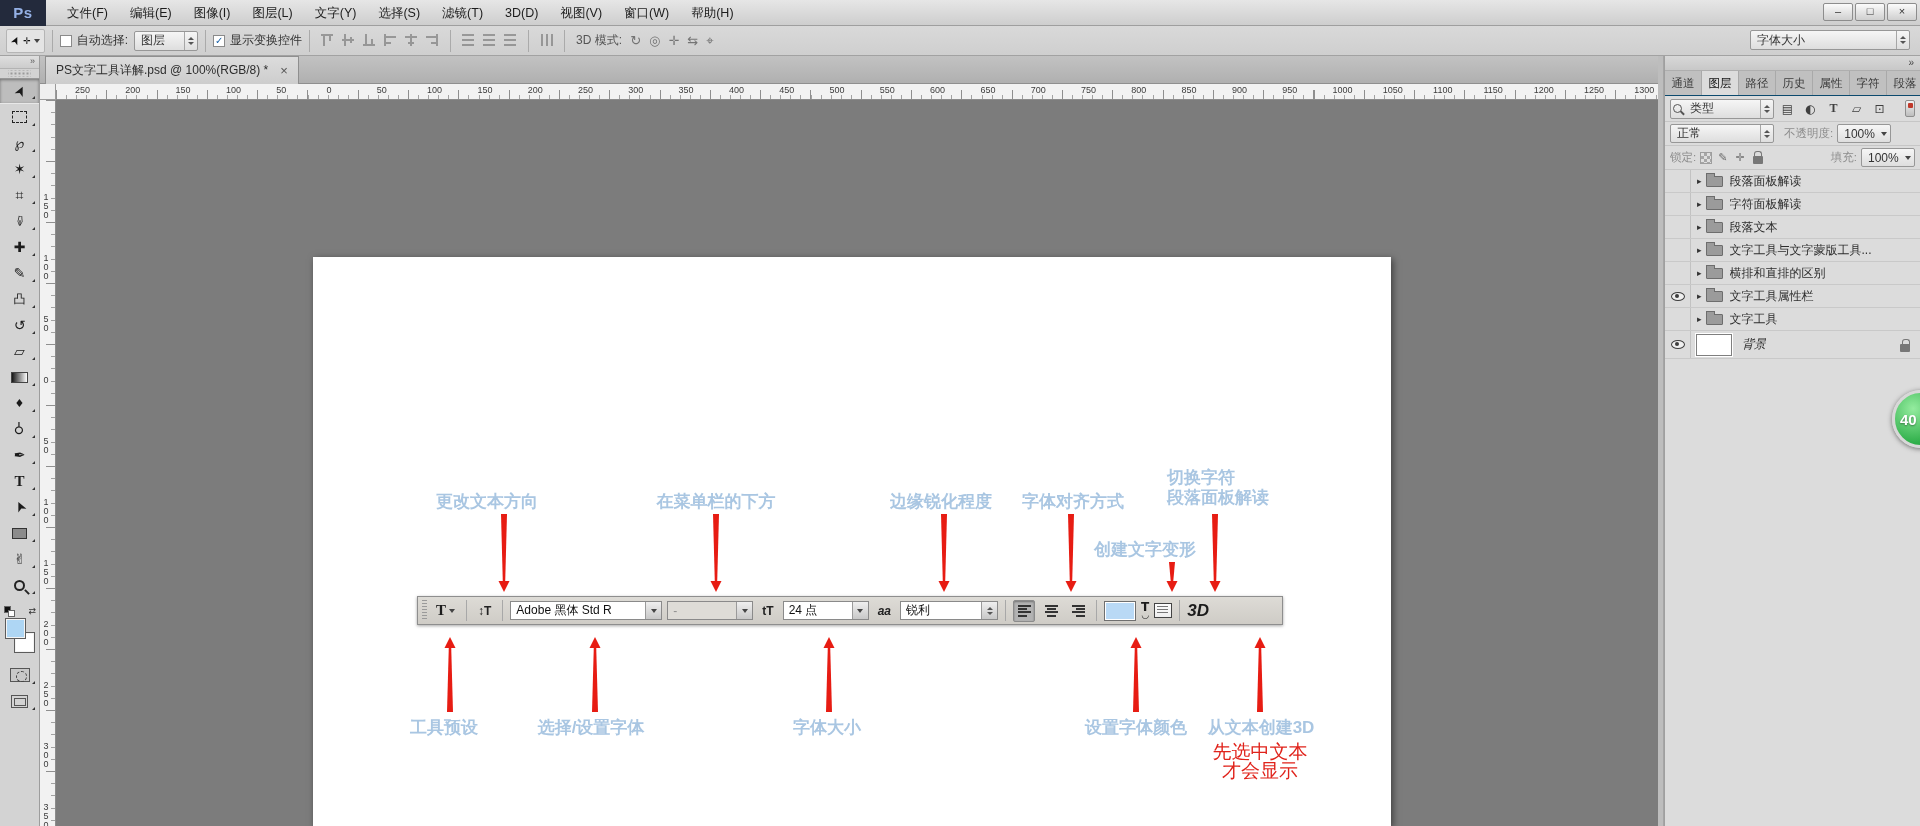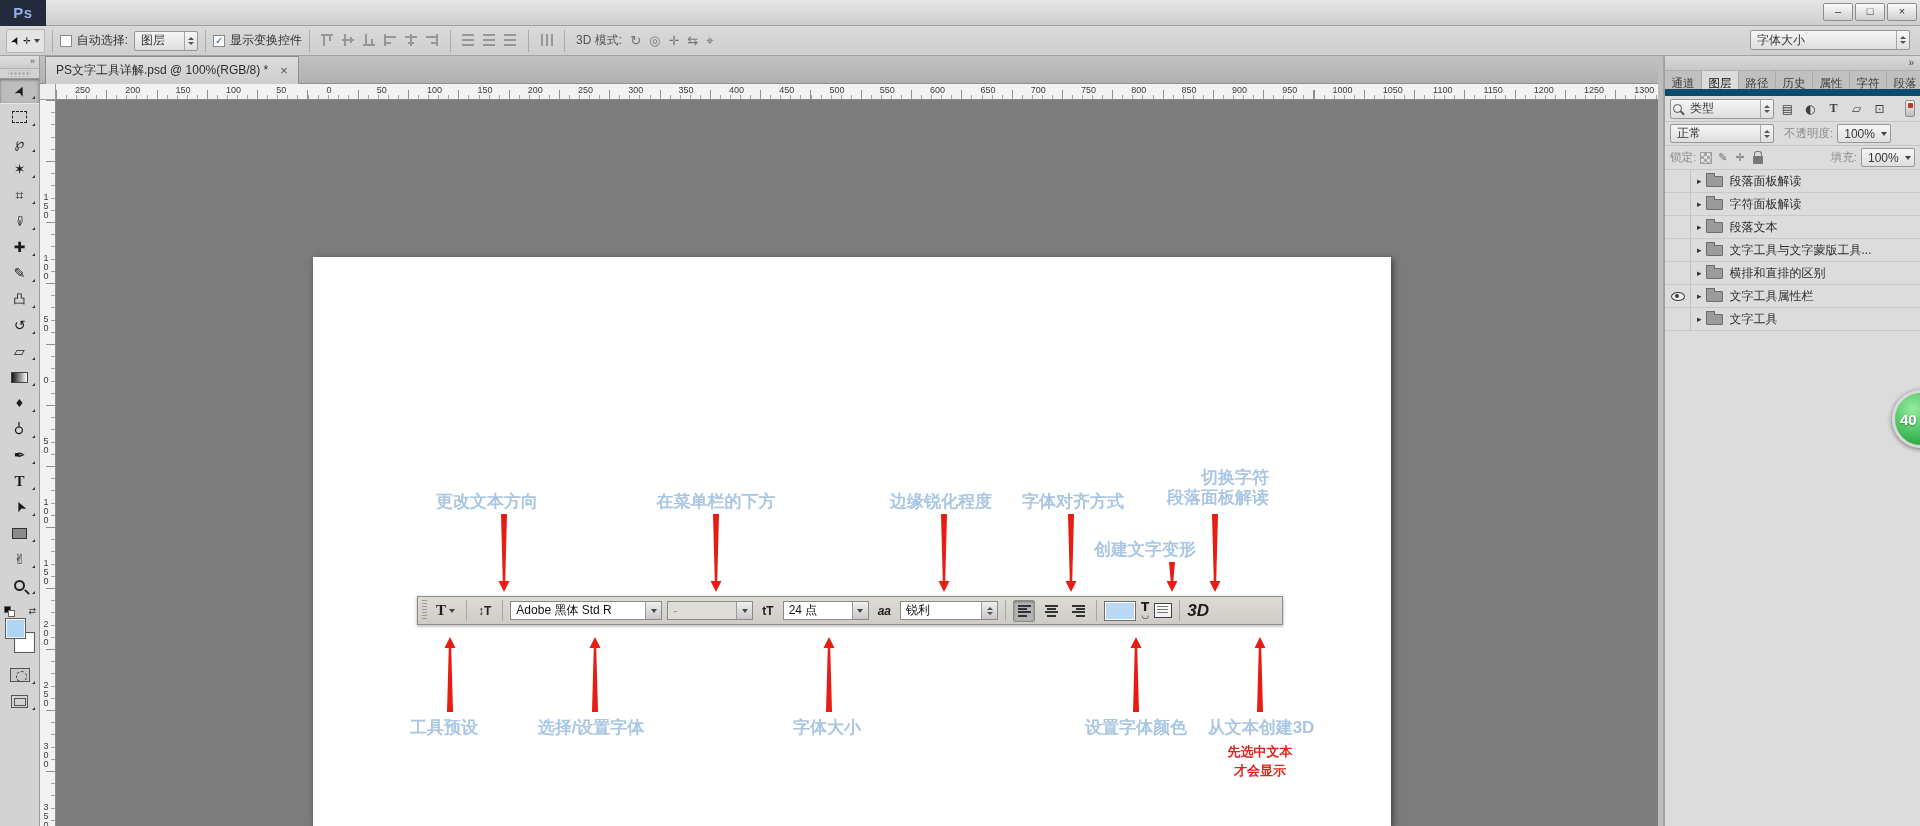--- a/index.html
+++ b/index.html
@@ -83,22 +83,22 @@
   #ruler-left{position:absolute;left:40px;top:100px;width:16px;height:726px;background:#f2f2f2;border-right:1px solid #8c8c8c;overflow:hidden}
   #ruler-left::before{content:'';position:absolute;top:0;right:0;height:100%;width:4px;background:repeating-linear-gradient(#a2a2a2 0 1px,transparent 1px 12.2px)}
   #ruler-left::after{content:'';position:absolute;top:0;right:0;height:100%;width:9px;background:repeating-linear-gradient(#8f8f8f 0 1px,transparent 1px 61px)}
   .rl-lab{position:absolute;left:1px;font-size:9px;color:#3c3c3c;writing-mode:vertical-rl;text-orientation:upright;letter-spacing:-1px}
 
   
   #canvas-area{position:absolute;left:56px;top:100px;width:1602px;height:726px;background:#7c7c7c;overflow:hidden}
   #doc-canvas{position:absolute;left:257px;top:157px;width:1078px;height:569px;background:#ffffff;box-shadow:2px 2px 7px rgba(0,0,0,.5)}
   .heading{position:absolute;font-size:26px;letter-spacing:1px;color:#c8dcf0;white-space:nowrap;font-weight:bold}
   .lab{position:absolute;transform:translateX(-50%);font-size:17px;color:#a9c6e2;white-space:nowrap;font-weight:bold}
-  .lab.two{text-align:right;line-height:20px}
-  .red-note{position:absolute;transform:translateX(-50%);font-size:13px;font-weight:bold;color:#e0231b;white-space:nowrap;line-height:19px;text-align:center}
+  .lab.two{text-align:left;line-height:20px}
+  .red-note{position:absolute;transform:translateX(-50%);font-size:19px;font-weight:normal;color:#e0231b;white-space:nowrap;line-height:19px;text-align:center}
   #arrow-svg{position:absolute;left:0;top:0;pointer-events:none}
 
   
   #cv-toolbar{position:absolute;left:361px;top:496px;width:866px;height:29px;background:linear-gradient(#dddbd6,#cfccc6);border:1px solid #8e8e8e;box-shadow:0 1px 3px rgba(0,0,0,.35);display:flex;align-items:center;padding:0 4px;gap:5px}
   .cv-sep{width:1px;height:21px;background:#a8a8a8;margin:0 2px}
   .cv-grip{width:5px;height:21px;background:repeating-linear-gradient(#9a9a9a 0 1px,transparent 1px 3px)}
   .cv-btn{height:22px;display:flex;align-items:center;justify-content:center;padding:0 4px;gap:3px;border-radius:2px}
   .cv-T{font-family:"Liberation Serif","DejaVu Serif",serif;font-weight:bold;font-size:15px;color:#1c1c1c}
   .cv-combo{height:19px;background:#fff;border:1px solid #8a8a8a;display:flex;align-items:center;font-size:12px;color:#111}
   .cv-combo .val{flex:1;padding:0 5px;white-space:nowrap;overflow:hidden}
@@ -115,21 +115,21 @@
   .warp-ico{display:flex;flex-direction:column;align-items:center;line-height:8px;font-size:12px;color:#1c1c1c}
   .panel-ico{width:18px;height:15px;border:1px solid #444;background:linear-gradient(#fdfdfd,#eee);position:relative}
   .panel-ico::before{content:'';position:absolute;left:2px;top:2px;width:11px;height:9px;background:repeating-linear-gradient(#777 0 1px,transparent 1px 3px)}
   .cv-3d{font-weight:bold;font-size:17px;color:#1b1b1b;font-style:italic}
 
   
   #dock{position:absolute;left:1658px;top:56px;width:262px;height:770px}
   #dock-gap{position:absolute;left:0;top:0;width:6px;height:770px;background:#bdbdbd;border-right:1px solid #a5a5a5}
   #dock-panel{position:absolute;left:6px;top:0;width:256px;height:770px;background:#dcdcdc;border-left:1px solid #9f9f9f}
   #dock-head{height:15px;background:linear-gradient(#d8d8d8,#c8c8c8);border-bottom:1px solid #aeaeae;text-align:right;font-size:10px;color:#444;line-height:13px;padding-right:6px}
-  #ptabs{height:25px;background:#c0c0c0;display:flex;border-bottom:7px solid #0c4a6e}
+  #ptabs{height:25px;background:#c0c0c0;display:flex;border-bottom:1px solid #0c4a6e}
   .ptab{padding:0 6.5px;line-height:25px;font-size:11.5px;color:#3a3a3a;border-right:1px solid #a9a9a9;white-space:nowrap}
   .ptab.active{background:#dcdcdc;color:#111}
   .prow{display:flex;align-items:center;padding:0 5px;border-bottom:1px solid #c6c6c6;gap:4px;font-size:11.5px;color:#444}
   .h26{height:26px}.h24{height:24px}
   .mag{position:relative;width:9px;height:9px;border:1.5px solid #555;border-radius:50%;margin:0 2px}
   .mag::after{content:'';position:absolute;left:6px;top:7px;width:5px;height:1.5px;background:#555;transform:rotate(45deg)}
   .ficon{width:19px;height:18px;display:flex;align-items:center;justify-content:center;font-size:12px;color:#3f3f3f}
   .toggle{width:10px;height:17px;margin-left:auto;background:linear-gradient(#f2f2f2,#bdbdbd);border:1px solid #8e8e8e;border-radius:2px;position:relative}
   .toggle::before{content:'';position:absolute;left:1.5px;top:2px;width:5px;height:5px;background:#c0392b;border-radius:1px}
   .gray{color:#8d8d8d}
@@ -153,20 +153,33 @@
 
   
   #badge{position:absolute;left:1892px;top:390px;width:58px;height:58px;border-radius:50%;background:radial-gradient(circle at 35% 30%,#94ec9f,#2eae49 70%);border:3px solid #d8d8d8;box-shadow:0 1px 5px rgba(0,0,0,.5);z-index:60;display:flex;align-items:center}
   #badge span{color:#fff;font-weight:bold;font-size:15px;margin-left:5px;text-shadow:0 1px 2px rgba(0,0,0,.4)}
 </style>
 </head>
 <body>
 
 <div id="titlebar">
   <div id="ps-logo">Ps</div>
+  <div id="menu-items">
+      <span class="menu-item">文件(F)</span>
+      <span class="menu-item">编辑(E)</span>
+      <span class="menu-item">图像(I)</span>
+      <span class="menu-item">图层(L)</span>
+      <span class="menu-item">文字(Y)</span>
+      <span class="menu-item">选择(S)</span>
+      <span class="menu-item">滤镜(T)</span>
+      <span class="menu-item">3D(D)</span>
+      <span class="menu-item">视图(V)</span>
+      <span class="menu-item">窗口(W)</span>
+      <span class="menu-item">帮助(H)</span>
+    </div>
   <div id="winbtns">
     <div class="winbtn">–</div>
     <div class="winbtn">□</div>
     <div class="winbtn">×</div>
   </div>
 </div>
 
 <div id="optionsbar">
   <div class="ob-toolbox">
     <span class="mini-cursor glyph">➤</span>
@@ -572,19 +585,27 @@
         <span class="tri glyph">▸</span>
         <span class="folder"></span>
         <span class="lname">文字工具属性栏</span>
       </div>
       <div class="lrow">
         <span class="eyewell"></span>
         <span class="tri glyph">▸</span>
         <span class="folder"></span>
         <span class="lname">文字工具</span>
       </div>
+      <div class="lrow" id="bg-row">
+        <span class="eyewell">
+            <span class="eye"></span>
+          </span>
+        <span class="bg-thumb"></span>
+        <span class="lname bg-name">背景</span>
+        <span class="lock-ico" id="bg-lock"></span>
+      </div>
     </div>
   </div>
 </div>
 
 <div id="badge">
     <span>40</span>
   </div>
 
 </body></html>

